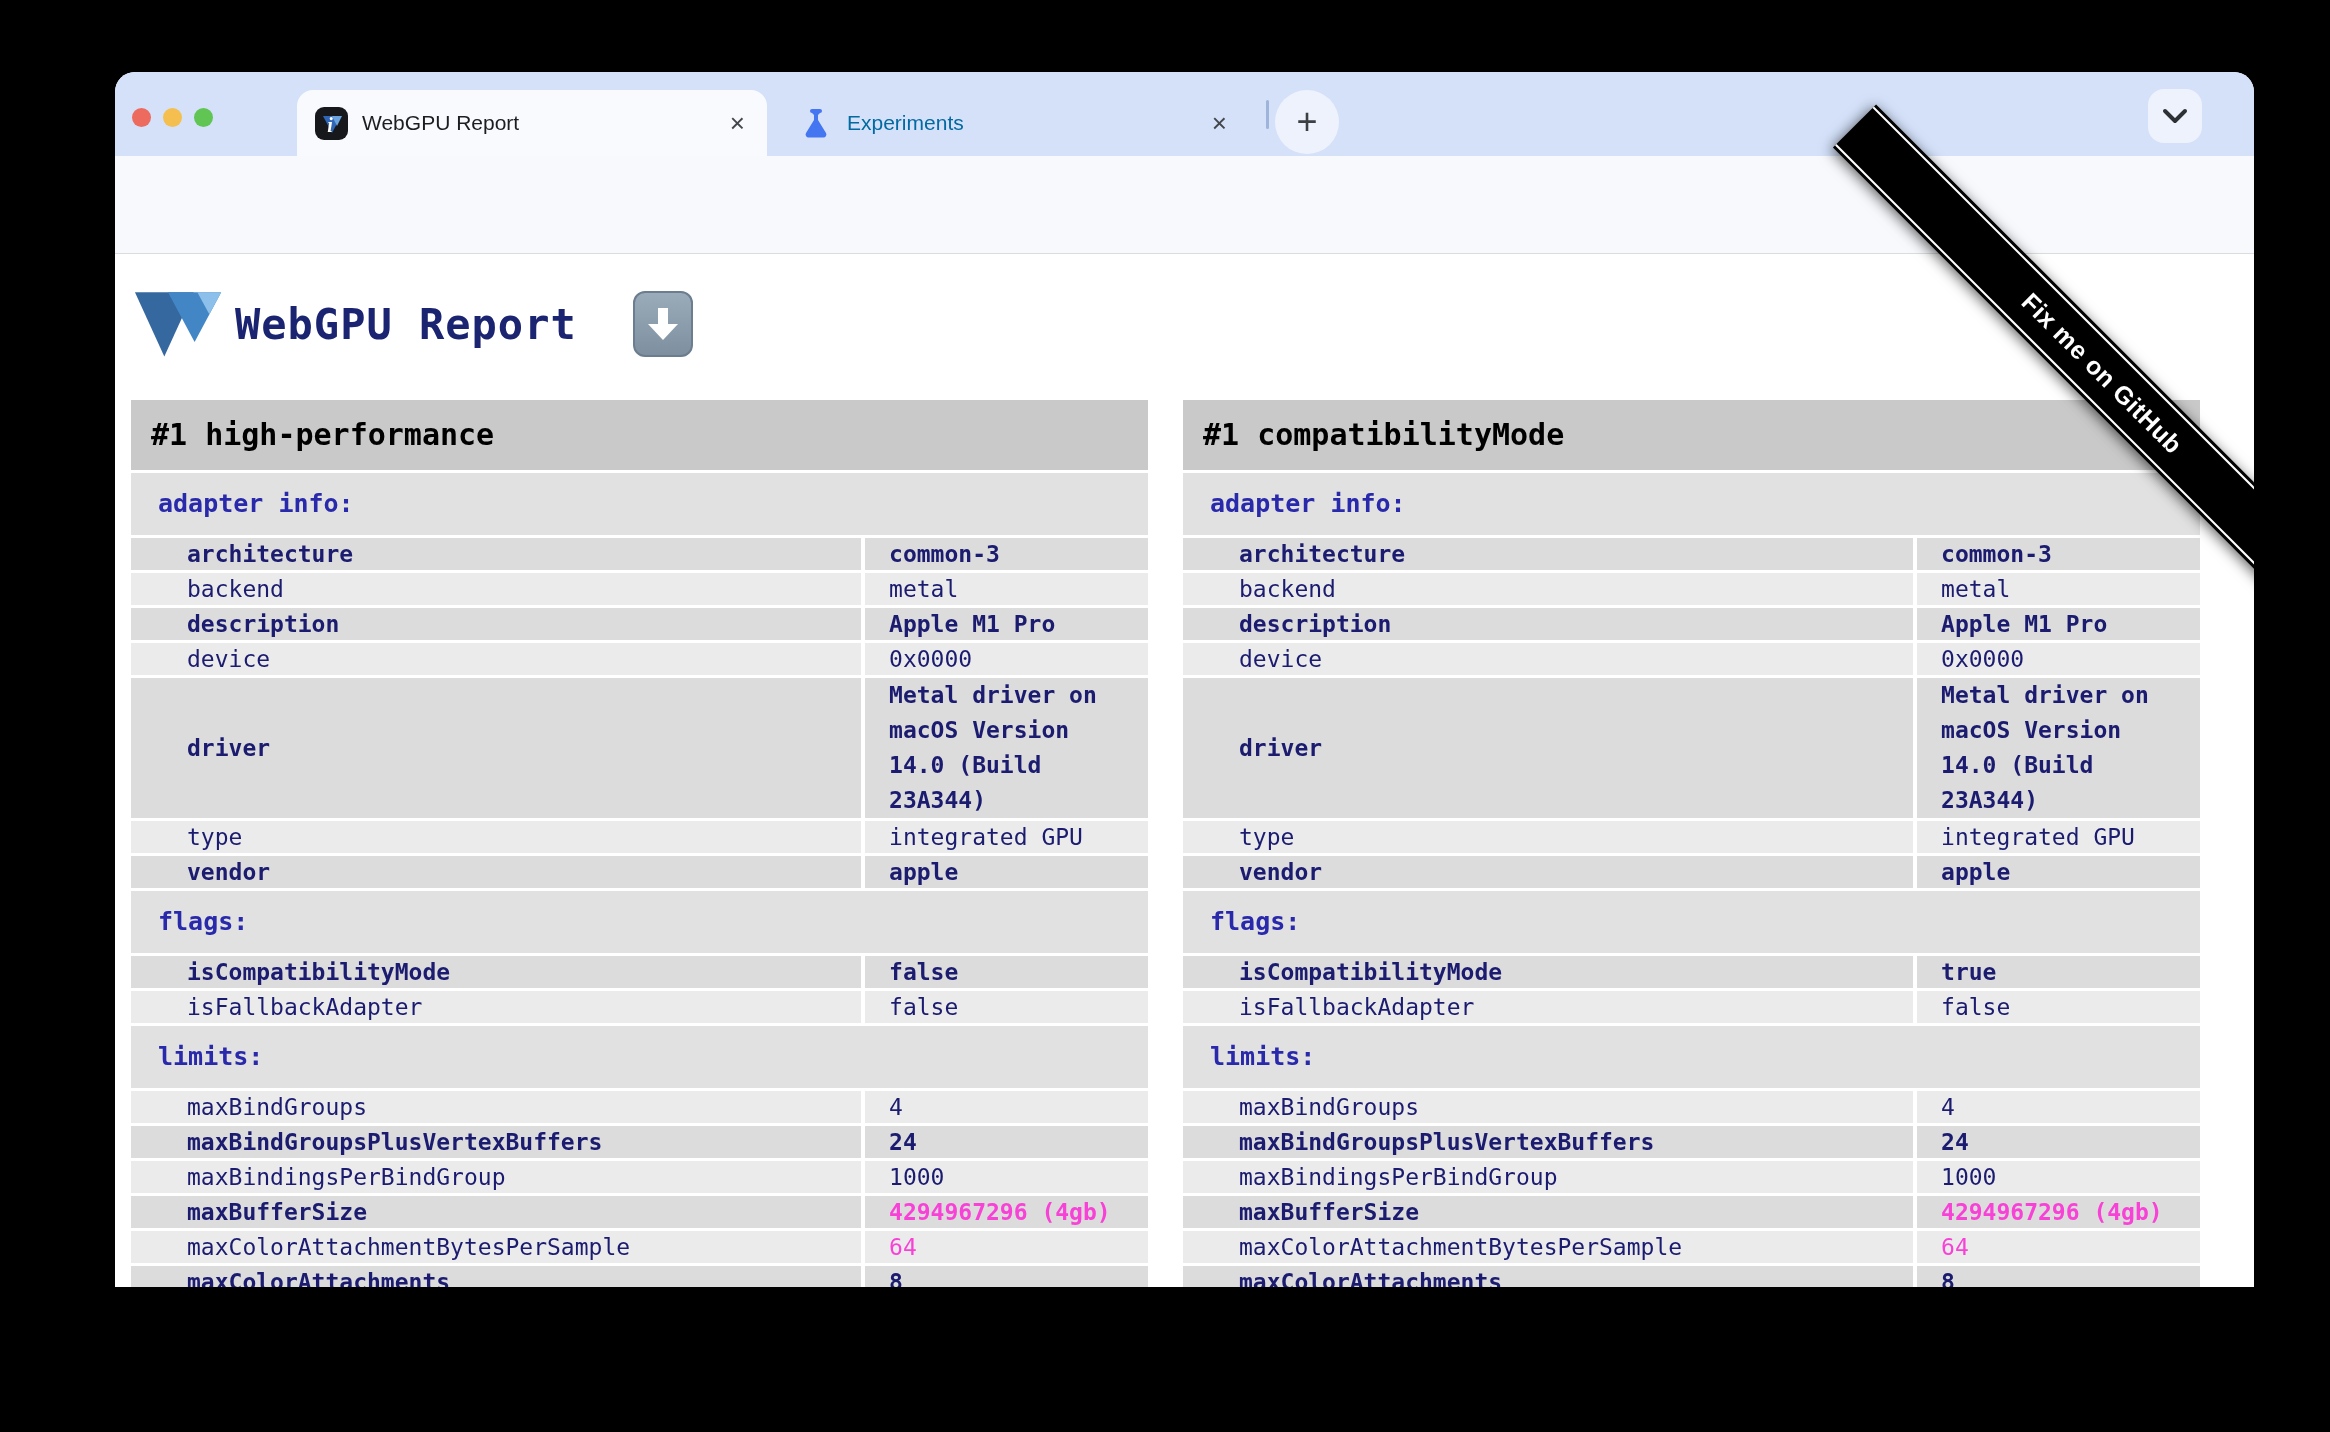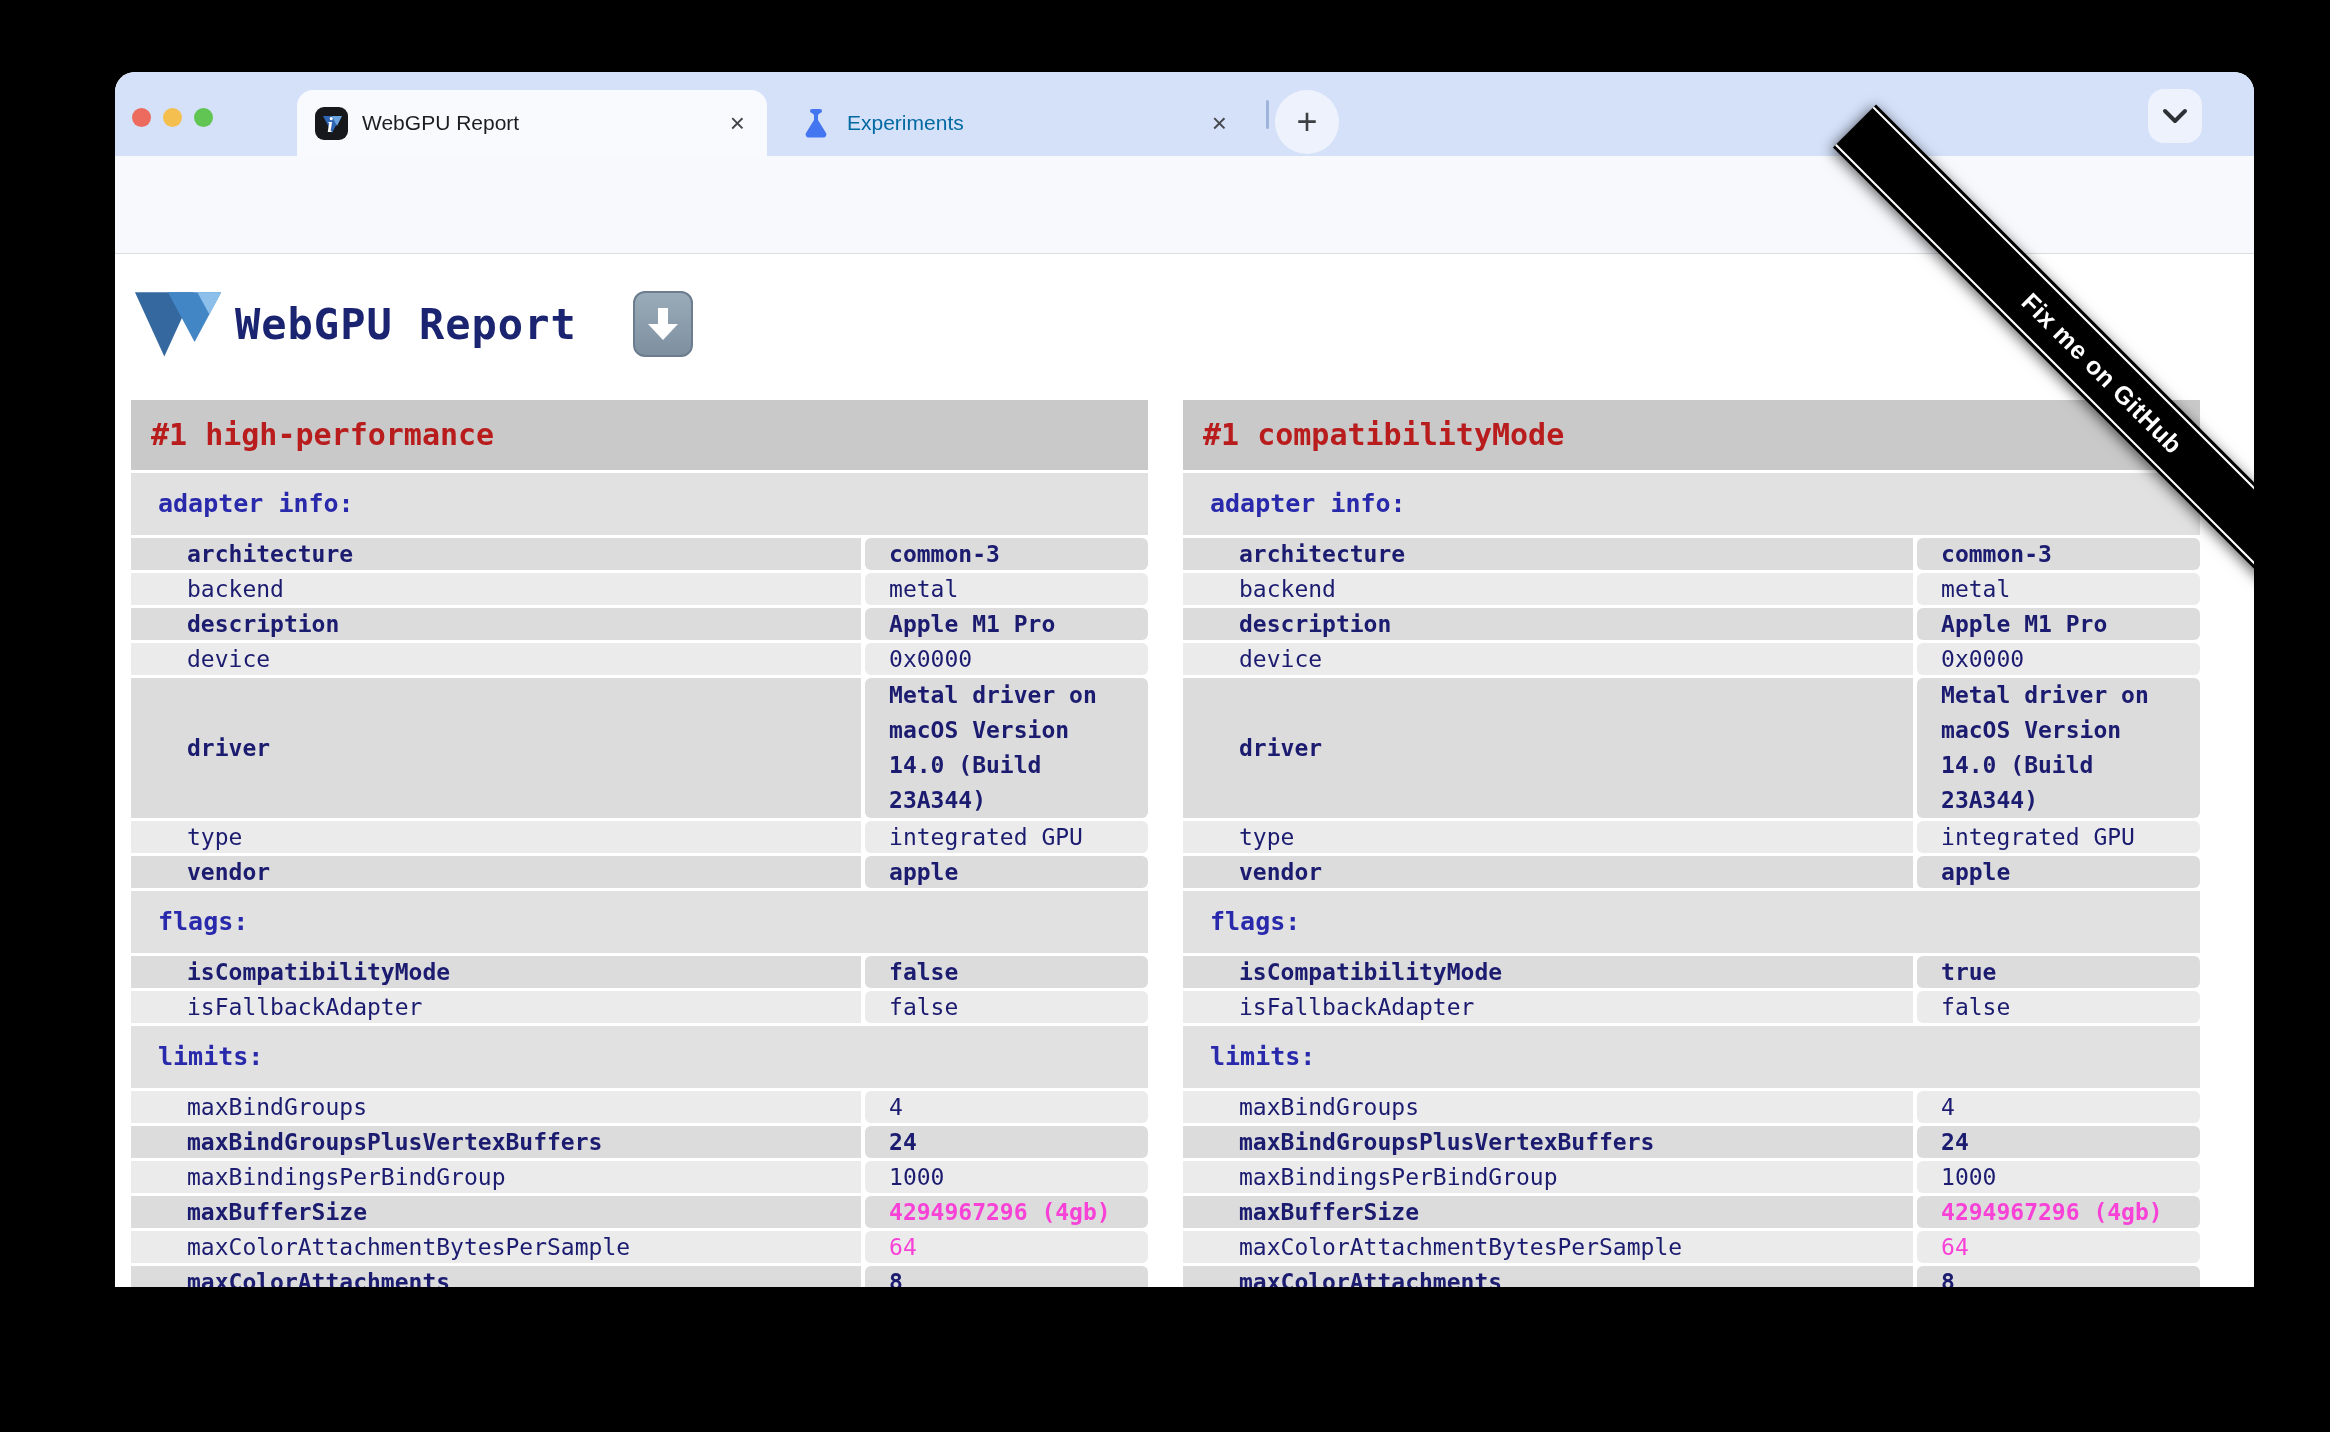--- a/index.html
+++ b/index.html
@@ -55,28 +55,28 @@
   .page-title{font-size:42px;font-weight:bold;color:#1a2470;letter-spacing:1px;margin-left:10px;}
   .dl-btn{margin-left:56px;width:56px;height:62px;border-radius:12px;
           background:linear-gradient(#9aabb9,#7e90a0);border:2px solid #6b7d8e;
           display:flex;align-items:center;justify-content:center;flex-direction:column;}
   .dl-arrow-stem{width:10px;height:16px;background:#fff;}
   .dl-arrow-head{width:0;height:0;border-left:15px solid transparent;border-right:15px solid transparent;
                  border-top:16px solid #fff;}
 
   .tables{position:absolute;left:16px;top:146px;display:flex;gap:35px;}
   .gputable{width:1017px;flex:0 0 auto;}
-  .tbl-head{height:70px;line-height:70px;background:#c9c9c9;color:#b91c1c;font-weight:bold;
+  .tbl-head{height:70px;line-height:70px;background:#c9c9c9;color:#000000;font-weight:bold;
             font-size:30px;padding-left:20px;margin-bottom:3px;}
   .sec-head{height:62px;line-height:62px;background:#e1e1e1;color:#2929ac;font-weight:bold;
             font-size:25px;padding-left:27px;margin-bottom:3px;}
   .row{display:flex;margin-bottom:3px;font-size:23px;color:#1b1b70;}
   .row .key{width:733px;box-sizing:border-box;padding-left:56px;line-height:32px;margin-right:4px;
             display:flex;align-items:center;}
-  .row .val{width:284px;box-sizing:border-box;padding-left:24px;padding-right:10px;line-height:32px;border-radius:6px;}
+  .row .val{width:284px;box-sizing:border-box;padding-left:24px;padding-right:10px;line-height:32px;}
   .row.shade-dark .key,.row.shade-dark .val{background:#dcdcdc;font-weight:bold;}
   .row.shade-light .key,.row.shade-light .val{background:#ebebeb;}
   .row .val.hl{color:#f841d6;}
   .row.tall{height:140px;}
   .row.tall .val{line-height:35px;}
 
   
   .ribbon{position:absolute;left:1637px;top:271px;width:700px;transform:rotate(45deg);
           background:#000;z-index:50;box-shadow:0 3px 14px rgba(0,0,0,.6);padding:3px 0;}
   .ribbon-inner{border-top:2px solid #fff;border-bottom:2px solid #fff;text-align:center;

